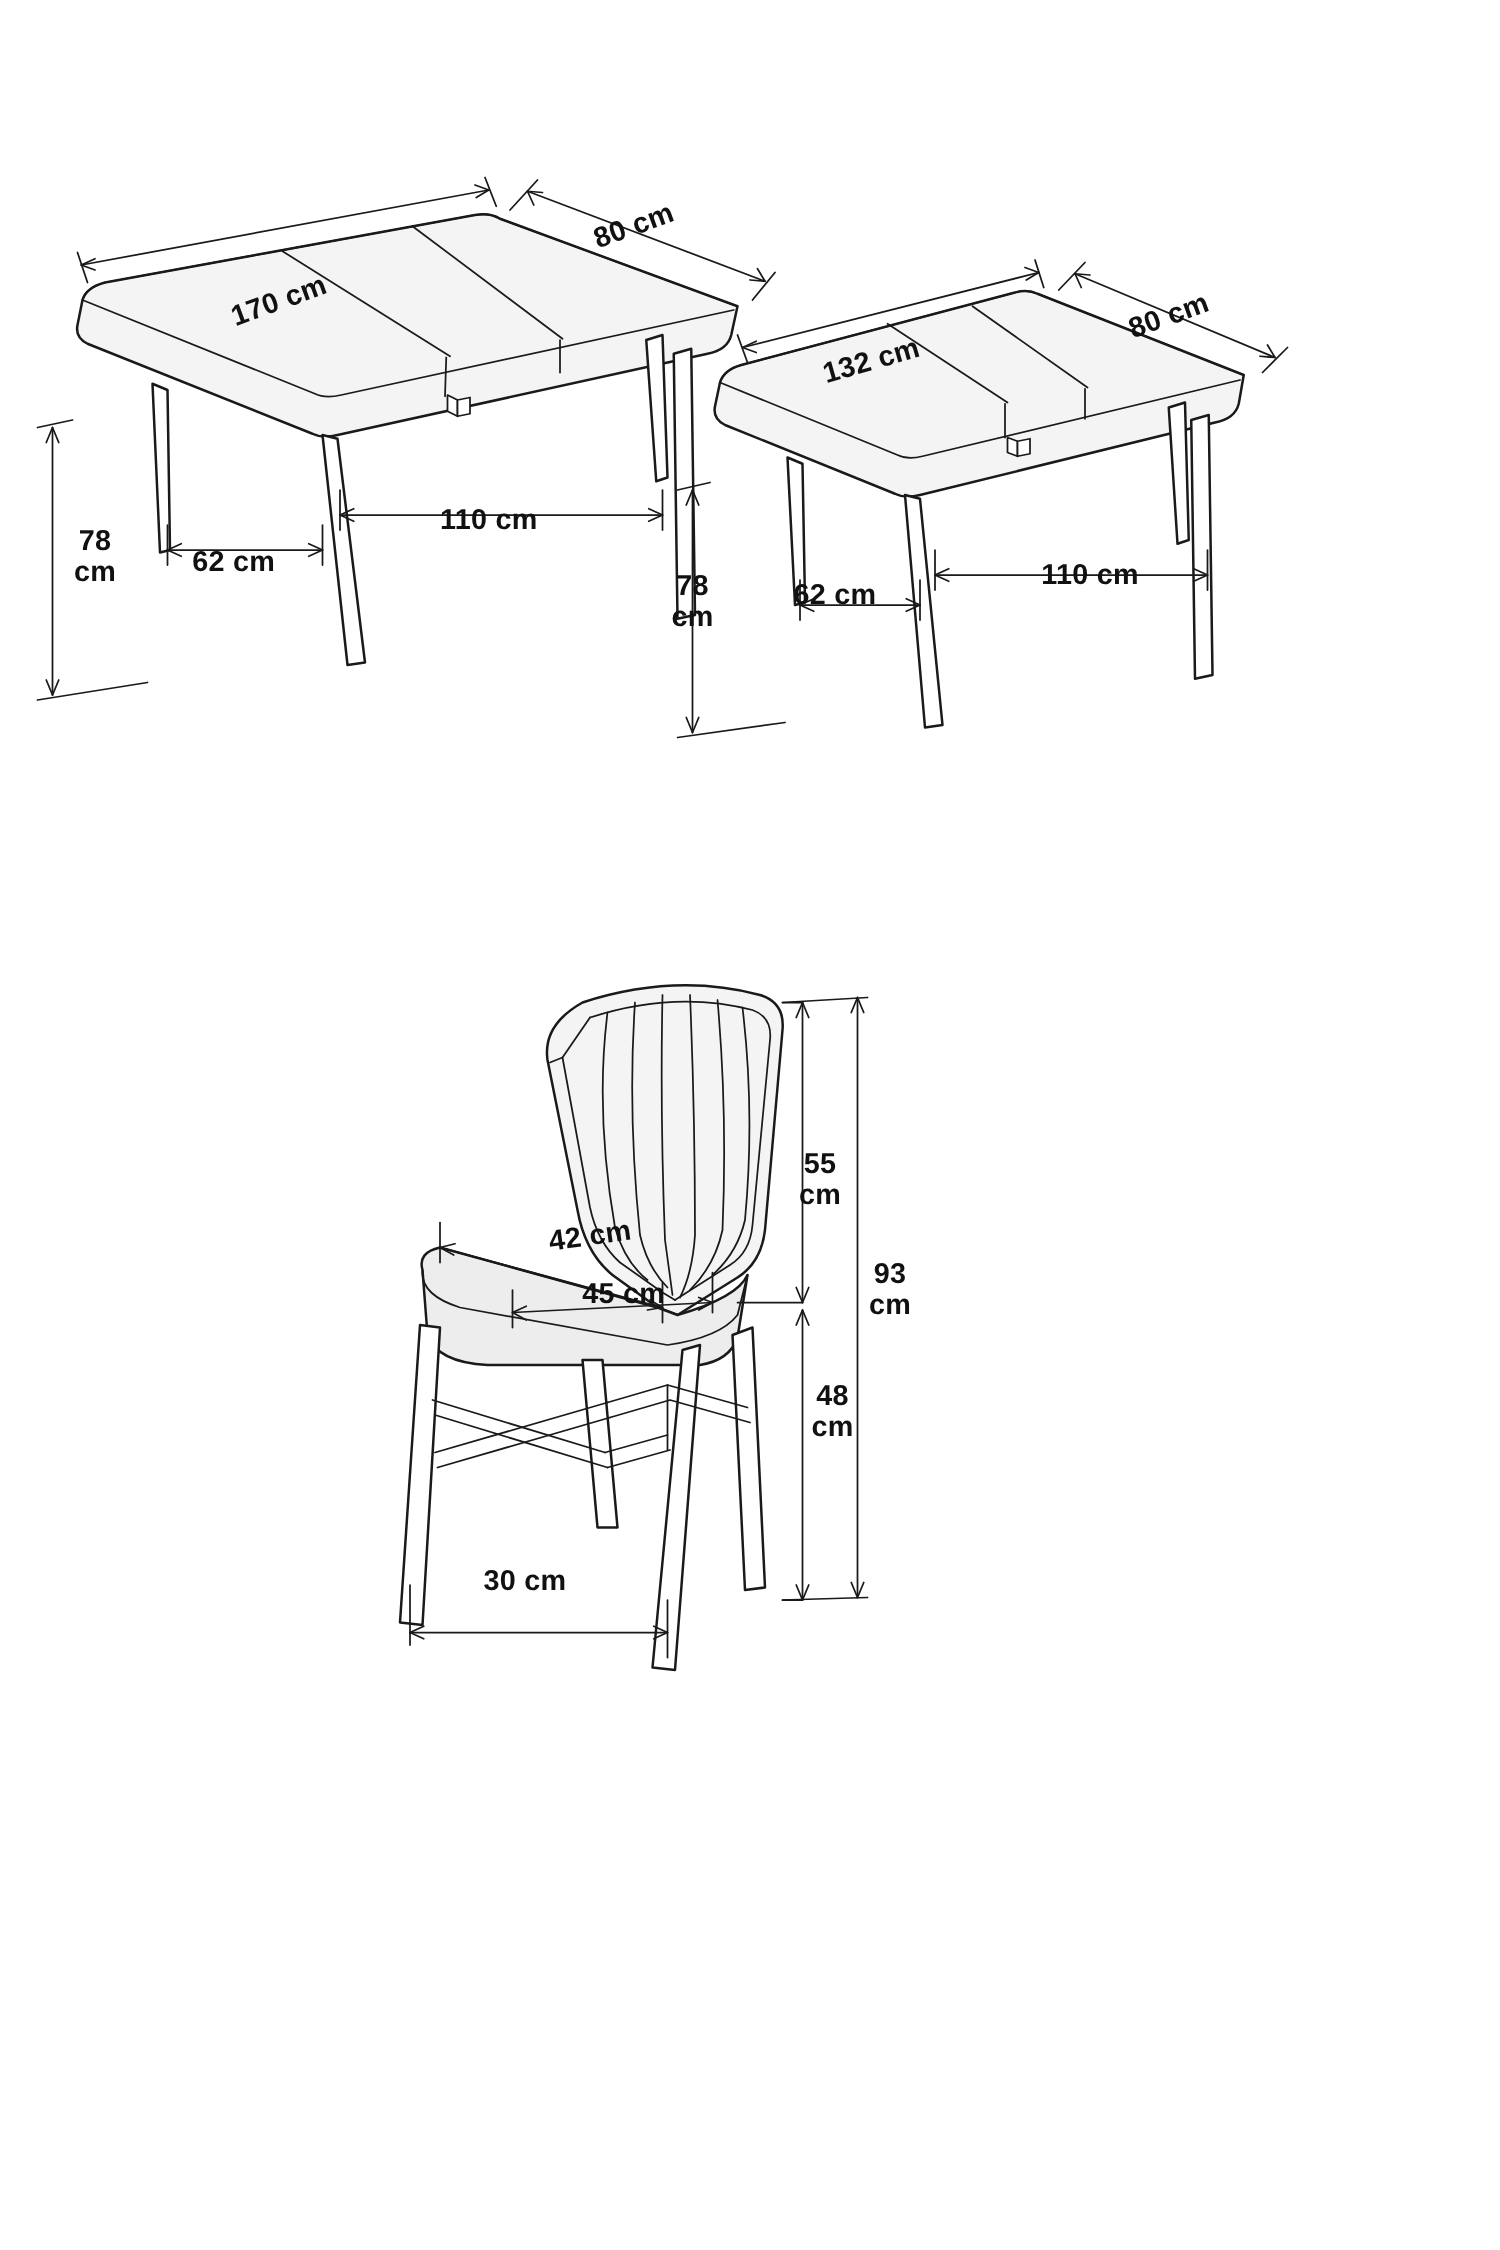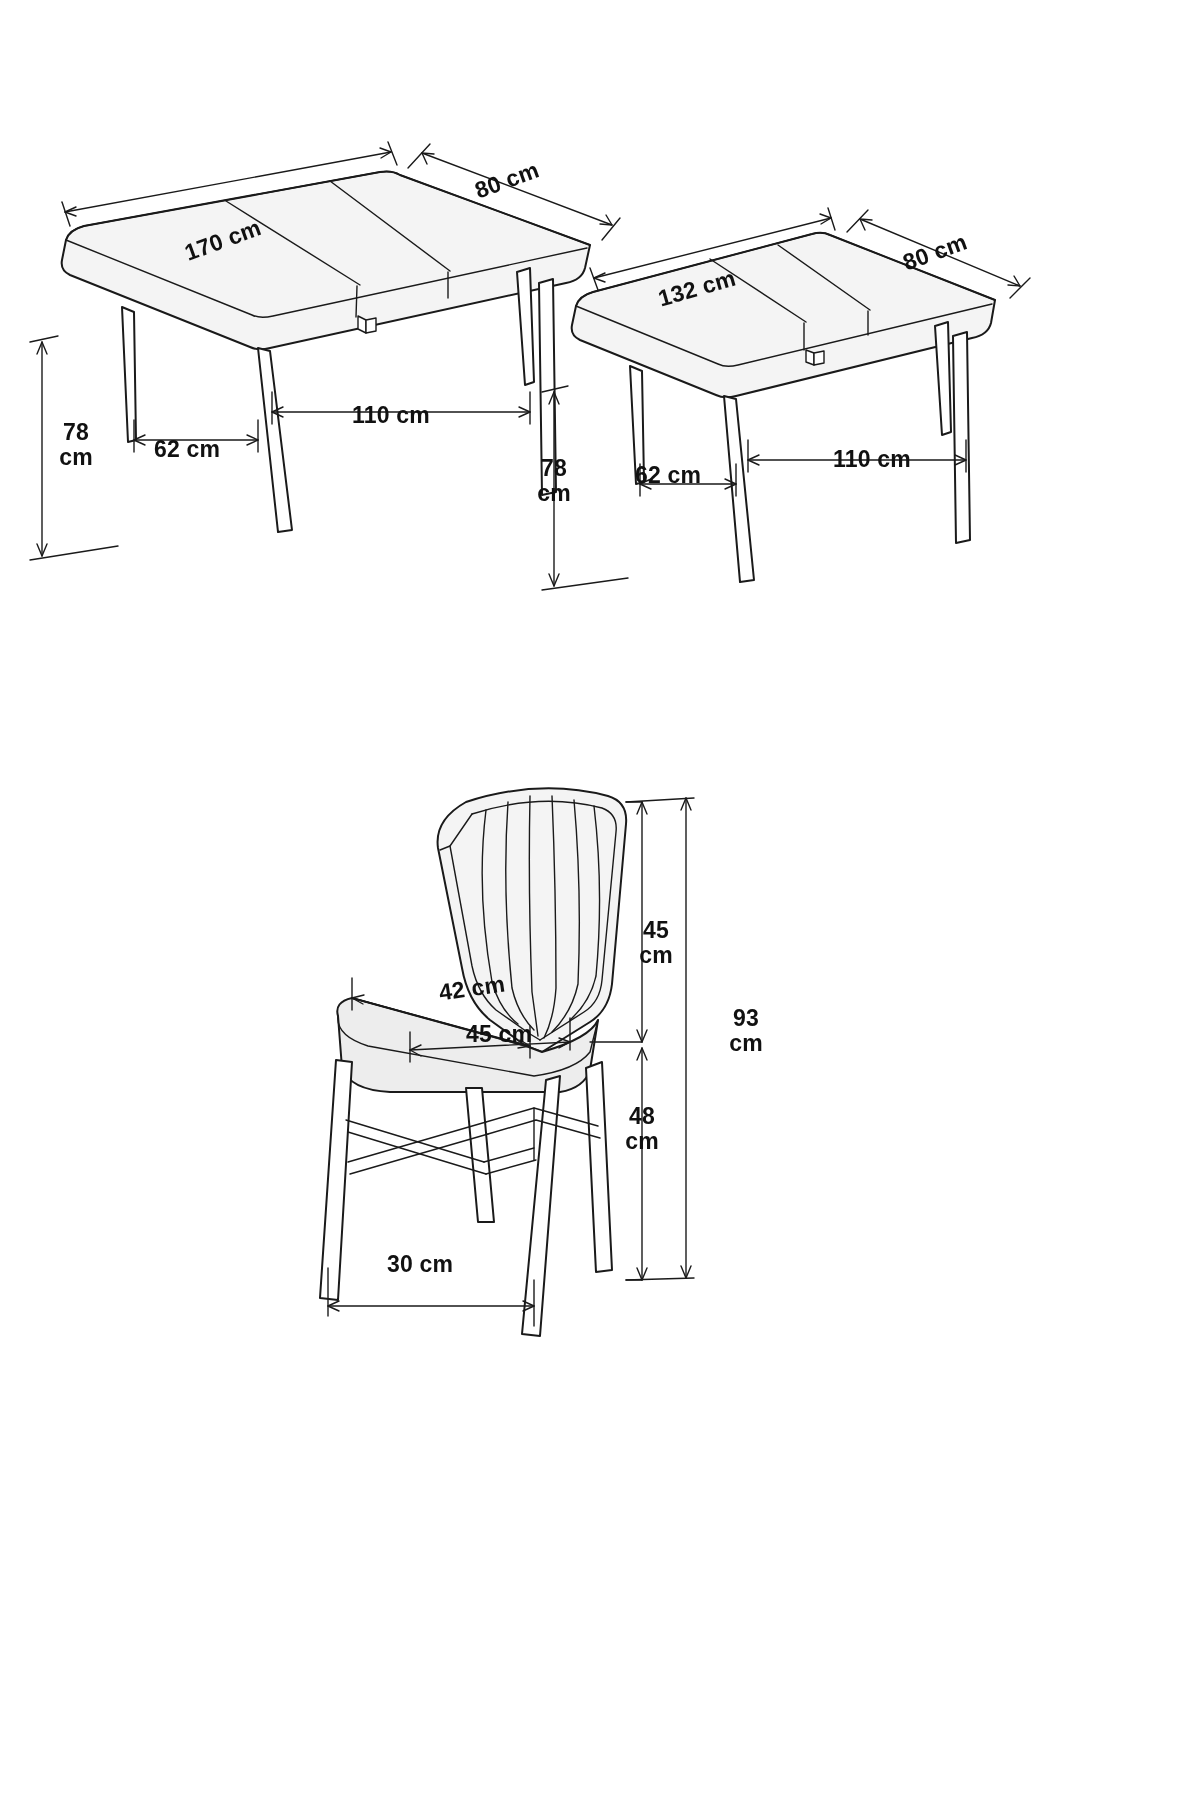--- a/index.html
+++ b/index.html
@@ -304,23 +304,23 @@
 
     <g>
       <path class="ln-thin" d="M 38 508 L 38 556"></path>
       <path class="ln-thin" d="M 244 520 L 244 566"></path>
       <path class="ln-thin" d="M 38 546 L 244 546"></path>
       <path class="ln-thin" d="M 38 546 L 49 541 M 38 546 L 49 551"></path>
       <path class="ln-thin" d="M 244 546 L 233 541 M 244 546 L 233 551"></path>
     </g>
   </svg>
 
-  <div class="dim-label" style="left:630px; top:918px; width:52px;">45
-cm</div>
-  <div class="dim-label" style="left:720px; top:1006px; width:52px;">93
-cm</div>
-  <div class="dim-label" style="left:616px; top:1104px; width:52px;text-align:center;">48
+  <div class="dim-label" style="left:630px; top:918px; width:52px;">55
+cm</div>
+  <div class="dim-label" style="left:686px; top:1006px; width:52px;">93
+cm</div>
+  <div class="dim-label" style="left:640px; top:1104px; width:52px;text-align:center;">48
 cm</div>
   <div class="dim-label rot-n8" style="left:424px; top:976px; width:96px;">42 cm</div>
   <div class="dim-label" style="left:444px; top:1022px; width:110px;">45 cm</div>
   <div class="dim-label" style="left:372px; top:1252px; width:96px;">30 cm</div>
 
 </div>
 
 </body></html>

